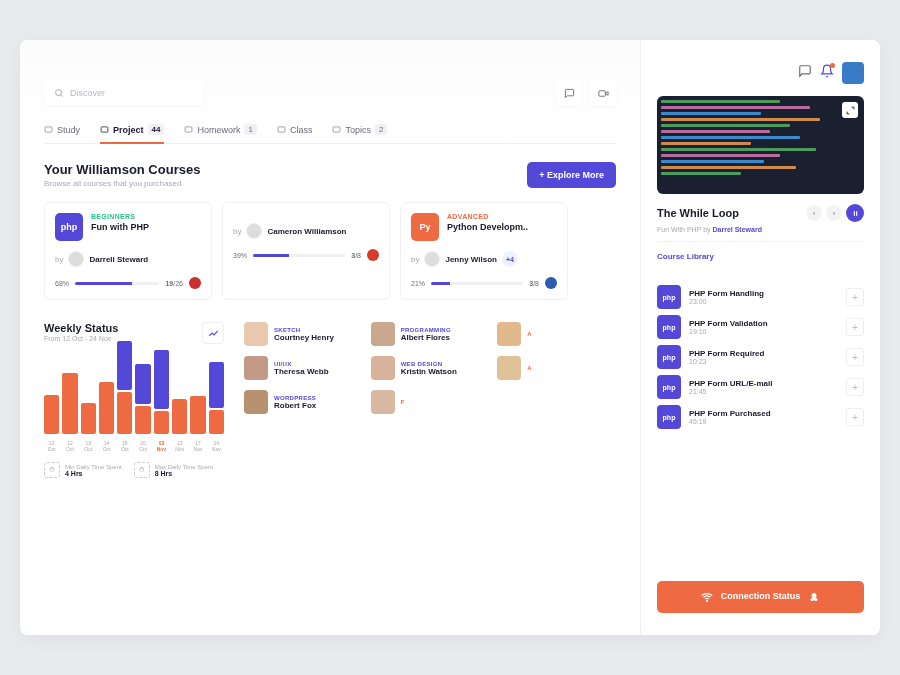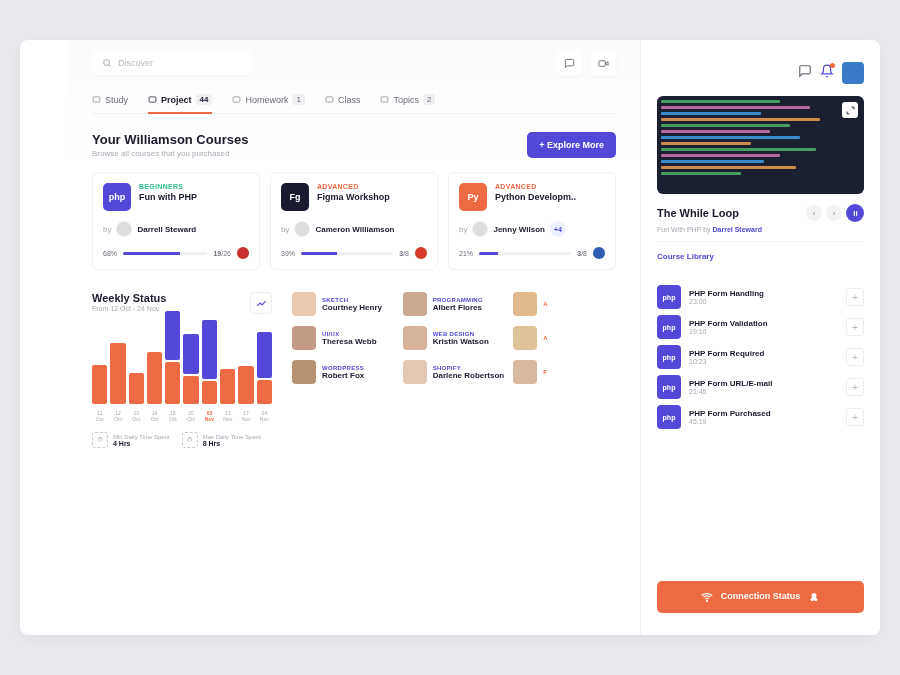--- a/index.html
+++ b/index.html
@@ -1,18 +1,18 @@
 <!DOCTYPE html>
 <html><head>
 <meta charset="utf-8">
 <style>
 * { margin:0; padding:0; box-sizing:border-box; font-family:-apple-system,BlinkMacSystemFont,'Segoe UI',sans-serif; }
 body { background:#e8eaed; display:flex; justify-content:center; align-items:center; min-height:675px; }
 .app { width:860px; height:595px; background:#fff; border-radius:8px; display:flex; overflow:hidden; box-shadow:0 4px 20px rgba(0,0,0,0.05); }
-.main { flex:1; padding:10px 24px; background:linear-gradient(180deg,#fcfcfd 0%,#fff 120px); overflow:hidden;margin-left:48px; }
+.main { flex:1; padding:40px 24px; background:linear-gradient(180deg,#fcfcfd 0%,#fff 120px); overflow:hidden; }
 .side { width:240px; background:#fff; border-left:1px solid #f0f0f2; padding:22px 16px; display:flex; flex-direction:column; }
 .topbar { display:flex; align-items:center; gap:8px; margin-bottom:18px; }
 .search { display:flex; align-items:center; background:#fff; border-radius:4px; padding:7px 10px; width:160px; font-size:9px; color:#b8b8c4; box-shadow:0 1px 3px rgba(0,0,0,0.04); }
 .search svg { margin-right:6px; }
 .iconbtn { width:26px; height:26px; background:#fff; border-radius:4px; display:flex; align-items:center; justify-content:center; box-shadow:0 1px 3px rgba(0,0,0,0.04); cursor:pointer; }
 .tabs { display:flex; gap:20px; border-bottom:1px solid #f0f0f2; margin-bottom:18px; font-size:9px; color:#6b6b78; }
 .tab { display:flex; align-items:center; gap:4px; padding-bottom:8px; cursor:pointer; position:relative; }
 .tab.active { color:#1a1a2e; font-weight:600; }
 .tab.active::after { content:''; position:absolute; bottom:-1px; left:0; right:0; height:2px; background:#ee6a42; }
 .tab .badge { background:#f0f0f4; padding:1px 4px; border-radius:3px; font-size:8px; }
@@ -172,27 +172,20 @@
       <div class="cprog">
         <span>68%</span>
         <div class="bar">
               <div class="barf" style="width:68%"></div>
             </div>
         <span><b>19</b>/26</span>
         <div class="flag" style="background:#c93030"></div>
       </div>
     </div>
     <div class="course">
-      <div class="crow">
-        <div class="cicon" style="background:#1a1a2e">Fg</div>
-        <div style="min-width:0;flex:1">
-          <div class="clv" style="color:#ee6a42">ADVANCED</div>
-          <div class="ctitle">Figma Workshop</div>
-        </div>
-      </div>
       <div class="cby">
         <span>by</span>
         <div class="avatar"></div>
         <span style="color:#1a1a2e;font-weight:600">Cameron Williamson</span>
 
       </div>
       <div class="cprog">
         <span>39%</span>
         <div class="bar">
               <div class="barf" style="width:39%"></div>
@@ -347,27 +340,20 @@
       <div style="min-width:0">
         <div class="tcat o">A</div>
         <div class="tname"></div>
       </div>
     </div>
     <div class="tutor">
       <div class="tav" style="background:#b89170"></div>
       <div style="min-width:0">
         <div class="tcat ">WORDPRESS</div>
         <div class="tname">Robert Fox</div>
-      </div>
-    </div>
-    <div class="tutor">
-      <div class="tav" style="background:#e3c9b5"></div>
-      <div style="min-width:0">
-        <div class="tcat ">SHOPIFY</div>
-        <div class="tname">Darlene Robertson</div>
       </div>
     </div>
     <div class="tutor">
       <div class="tav" style="background:#d8b8a0"></div>
       <div style="min-width:0">
         <div class="tcat o">F</div>
         <div class="tname"></div>
       </div>
     </div>
           </div>

